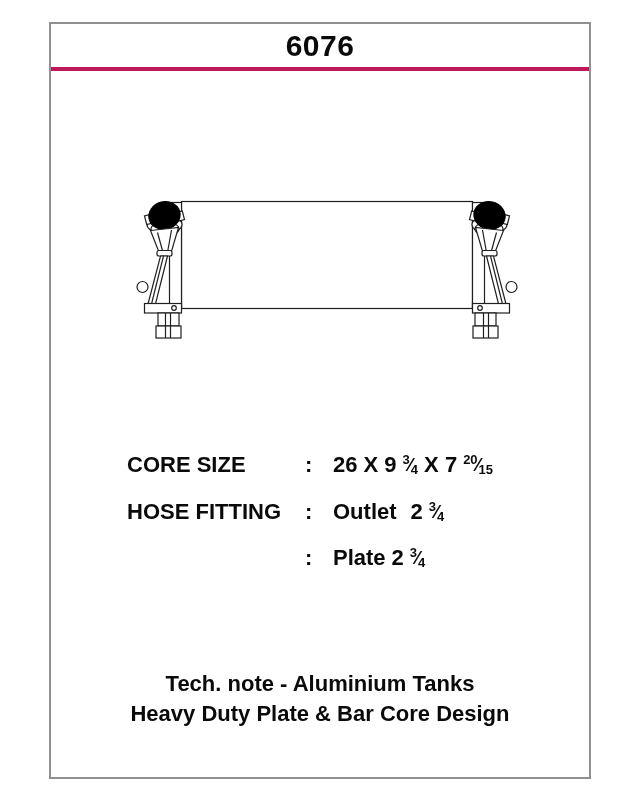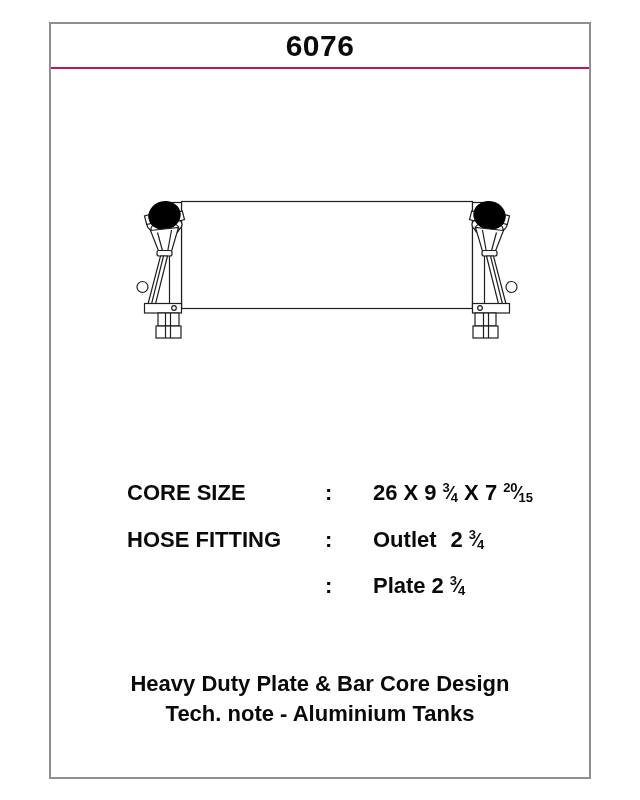--- a/index.html
+++ b/index.html
@@ -5,41 +5,41 @@
   html,body{margin:0;padding:0;}
   body{
     width:640px;height:800px;background:#ffffff;position:relative;overflow:hidden;
     font-family:"Liberation Sans", sans-serif;color:#000000;
   }
   .frame{
     position:absolute;left:49px;top:22px;width:538px;height:753px;
     border:2px solid #8f8f8f;background:#ffffff;
   }
   .titlebar{
-    height:43px;border-bottom:2px solid #be185d;
+    height:43px;border-bottom:4px solid #be185d;
     display:flex;align-items:center;justify-content:center;
   }
   .title-text{
     font-size:30px;font-weight:bold;letter-spacing:0.5px;color:#0a0a0a;
   }
   .drawing{
     position:absolute;left:81px;top:163px;width:390px;height:165px;
   }
   .specs{position:absolute;left:0;top:428px;width:100%;}
   .spec-row{
     position:absolute;left:76px;white-space:nowrap;
     font-size:22px;font-weight:bold;color:#0a0a0a;
-    display:flex;align-items:baseline;gap:20px;
+    display:flex;align-items:baseline;
   }
   .row-1{top:0px;}
   .row-2{top:47px;align-items:flex-end;}
   .row-3{top:93px;}
   .spec-label{display:inline-block;width:178px;}
   .spec-colon{display:inline-block;width:28px;}
-  .spec-value{display:inline-flex;align-items:baseline;margin-top:28px;}
+  .spec-value{display:inline-flex;align-items:baseline;}
   .vpart{margin-right:6px;}
   .vpart2{margin:0 6px;}
   .gap-wide{margin-right:14px;}
   .frac{display:inline-flex;align-items:baseline;font-weight:bold;}
   .fnum{font-size:13px;position:relative;top:-8px;}
   .fsl{font-size:18px;margin:0 -1px;position:relative;top:-1px;}
   .fden{font-size:13px;position:relative;top:2px;}
   .technote{
     position:absolute;left:0;top:645px;width:100%;
     text-align:center;font-size:22px;font-weight:bold;line-height:30px;color:#0a0a0a;
@@ -137,17 +137,17 @@
             <span class="fnum">3</span>
             <span class="fsl">⁄</span>
             <span class="fden">4</span>
           </span>
       </span>
     </div>
 
   </div>
 
   <div class="technote">
+    <div>Tech. note - Aluminium Tanks</div>
     <div>Heavy Duty Plate &amp; Bar Core Design</div>
-    <div>Tech. note - Aluminium Tanks</div>
   </div>
 
 </div>
 
 </body></html>

